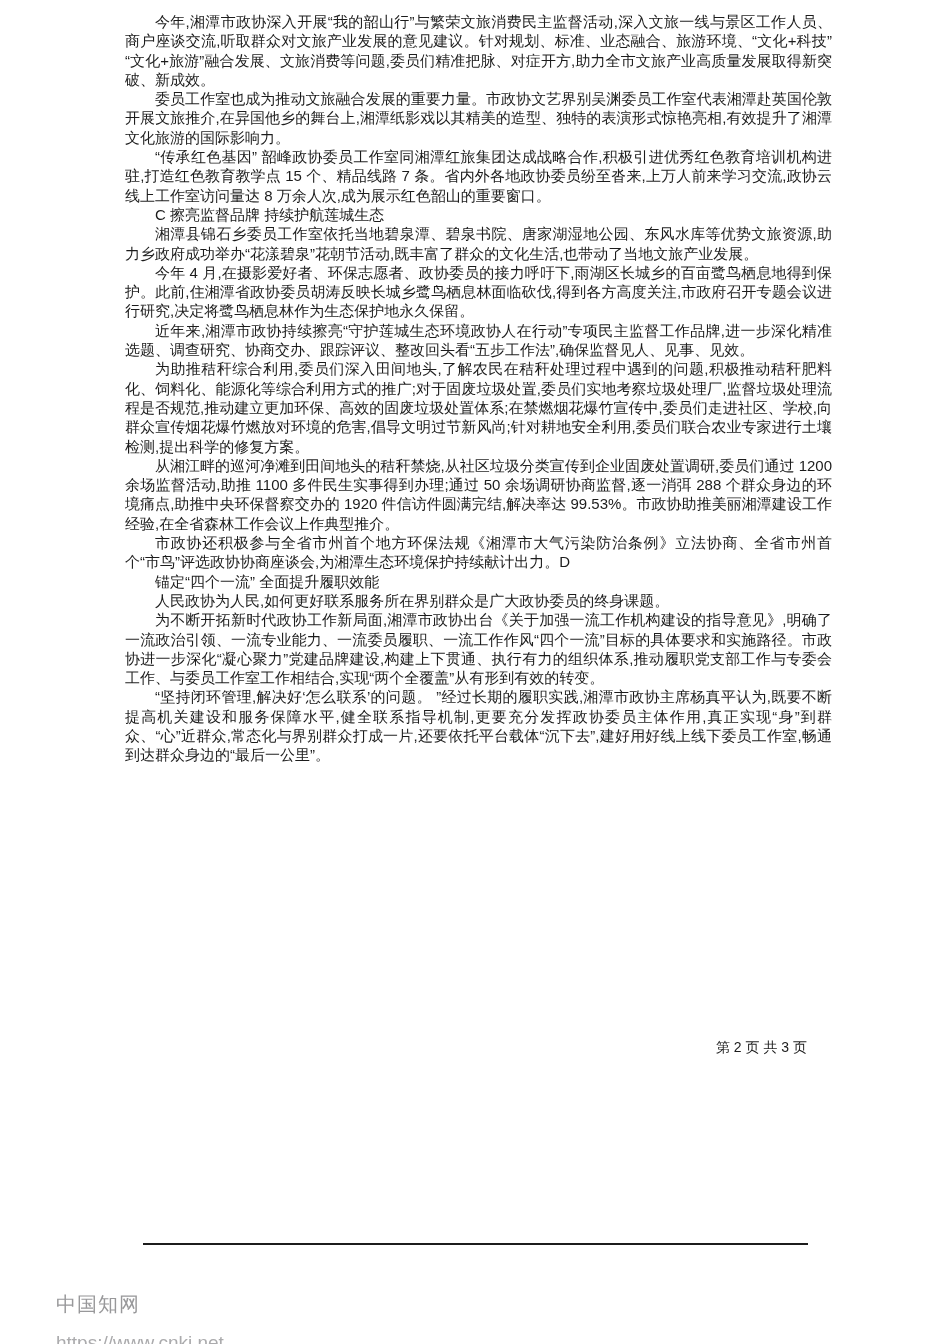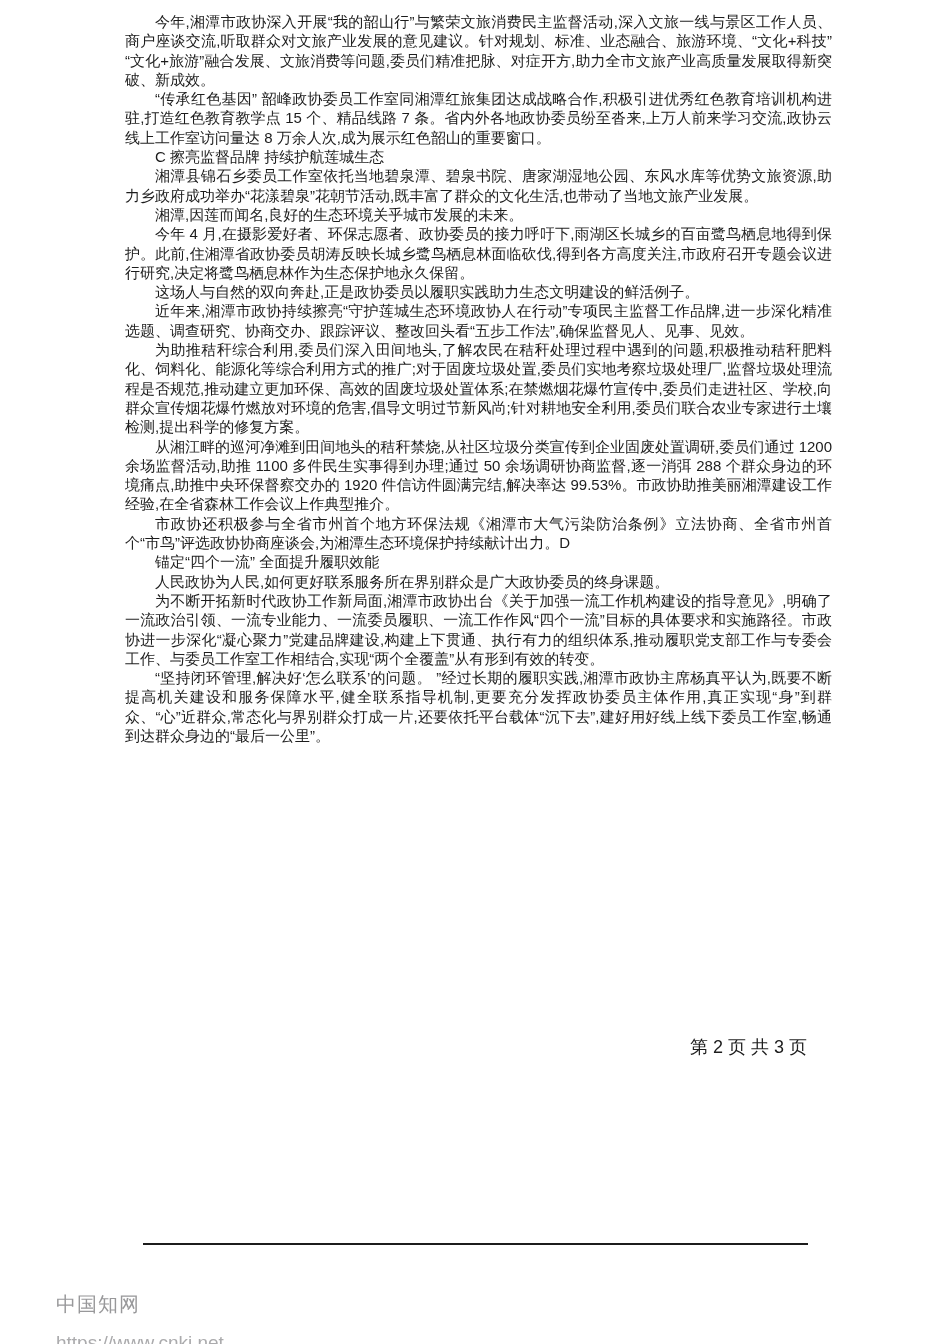--- a/index.html
+++ b/index.html
@@ -31,21 +31,21 @@
     padding: 0;
     text-indent: 2em;
   }
   .page-footer {
     position: absolute;
     left: 125px;
     top: 1038px;
     width: 682px;
     text-align: right;
     color: #1c1c1c;
-    font-size: 18px;
+    font-size: 14px;
     line-height: 18px;
   }
   .divider {
     position: absolute;
     left: 143px;
     top: 1243px;
     width: 665px;
     height: 2px;
     background: #1c1c1c;
   }
@@ -70,26 +70,25 @@
     margin-top: 14px;
   }
 </style>
 </head>
 <body>
 
 <div class="page">
 
   <div class="text-column" id="article-body">
       <p>今年,湘潭市政协深入开展“我的韶山行”与繁荣文旅消费民主监督活动,深入文旅一线与景区工作人员、商户座谈交流,听取群众对文旅产业发展的意见建议。针对规划、标准、业态融合、旅游环境、“文化+科技” “文化+旅游”融合发展、文旅消费等问题,委员们精准把脉、对症开方,助力全市文旅产业高质量发展取得新突破、新成效。</p>
+      <p>委员工作室也成为推动文旅融合发展的重要力量。市政协文艺界别吴渊委员工作室代表湘潭赴英国伦敦开展文旅推介,在异国他乡的舞台上,湘潭纸影戏以其精美的造型、独特的表演形式惊艳亮相,有效提升了湘潭文化旅游的国际影响力。</p>
       <p>“传承红色基因” 韶峰政协委员工作室同湘潭红旅集团达成战略合作,积极引进优秀红色教育培训机构进驻,打造红色教育教学点 15 个、精品线路 7 条。省内外各地政协委员纷至沓来,上万人前来学习交流,政协云线上工作室访问量达 8 万余人次,成为展示红色韶山的重要窗口。</p>
       <p>C 擦亮监督品牌 持续护航莲城生态</p>
       <p>湘潭县锦石乡委员工作室依托当地碧泉潭、碧泉书院、唐家湖湿地公园、东风水库等优势文旅资源,助力乡政府成功举办“花漾碧泉”花朝节活动,既丰富了群众的文化生活,也带动了当地文旅产业发展。</p>
-      <p>湘潭,因莲而闻名,良好的生态环境关乎城市发展的未来。</p>
       <p>今年 4 月,在摄影爱好者、环保志愿者、政协委员的接力呼吁下,雨湖区长城乡的百亩鹭鸟栖息地得到保护。此前,住湘潭省政协委员胡涛反映长城乡鹭鸟栖息林面临砍伐,得到各方高度关注,市政府召开专题会议进行研究,决定将鹭鸟栖息林作为生态保护地永久保留。</p>
-      <p>这场人与自然的双向奔赴,正是政协委员以履职实践助力生态文明建设的鲜活例子。</p>
       <p>近年来,湘潭市政协持续擦亮“守护莲城生态环境政协人在行动”专项民主监督工作品牌,进一步深化精准选题、调查研究、协商交办、跟踪评议、整改回头看“五步工作法”,确保监督见人、见事、见效。</p>
       <p>为助推秸秆综合利用,委员们深入田间地头,了解农民在秸秆处理过程中遇到的问题,积极推动秸秆肥料化、饲料化、能源化等综合利用方式的推广;对于固废垃圾处置,委员们实地考察垃圾处理厂,监督垃圾处理流程是否规范,推动建立更加环保、高效的固废垃圾处置体系;在禁燃烟花爆竹宣传中,委员们走进社区、学校,向群众宣传烟花爆竹燃放对环境的危害,倡导文明过节新风尚;针对耕地安全利用,委员们联合农业专家进行土壤检测,提出科学的修复方案。</p>
       <p>从湘江畔的巡河净滩到田间地头的秸秆禁烧,从社区垃圾分类宣传到企业固废处置调研,委员们通过 1200 余场监督活动,助推 1100 多件民生实事得到办理;通过 50 余场调研协商监督,逐一消弭 288 个群众身边的环境痛点,助推中央环保督察交办的 1920 件信访件圆满完结,解决率达 99.53%。市政协助推美丽湘潭建设工作经验,在全省森林工作会议上作典型推介。</p>
       <p>市政协还积极参与全省市州首个地方环保法规《湘潭市大气污染防治条例》立法协商、全省市州首个“市鸟”评选政协协商座谈会,为湘潭生态环境保护持续献计出力。D</p>
       <p>锚定“四个一流” 全面提升履职效能</p>
       <p>人民政协为人民,如何更好联系服务所在界别群众是广大政协委员的终身课题。</p>
       <p>为不断开拓新时代政协工作新局面,湘潭市政协出台《关于加强一流工作机构建设的指导意见》,明确了一流政治引领、一流专业能力、一流委员履职、一流工作作风“四个一流”目标的具体要求和实施路径。市政协进一步深化“凝心聚力”党建品牌建设,构建上下贯通、执行有力的组织体系,推动履职党支部工作与专委会工作、与委员工作室工作相结合,实现“两个全覆盖”从有形到有效的转变。</p>
       <p>“坚持闭环管理,解决好‘怎么联系’的问题。 ”经过长期的履职实践,湘潭市政协主席杨真平认为,既要不断提高机关建设和服务保障水平,健全联系指导机制,更要充分发挥政协委员主体作用,真正实现“身”到群众、“心”近群众,常态化与界别群众打成一片,还要依托平台载体“沉下去”,建好用好线上线下委员工作室,畅通到达群众身边的“最后一公里”。</p>
     </div>
 

